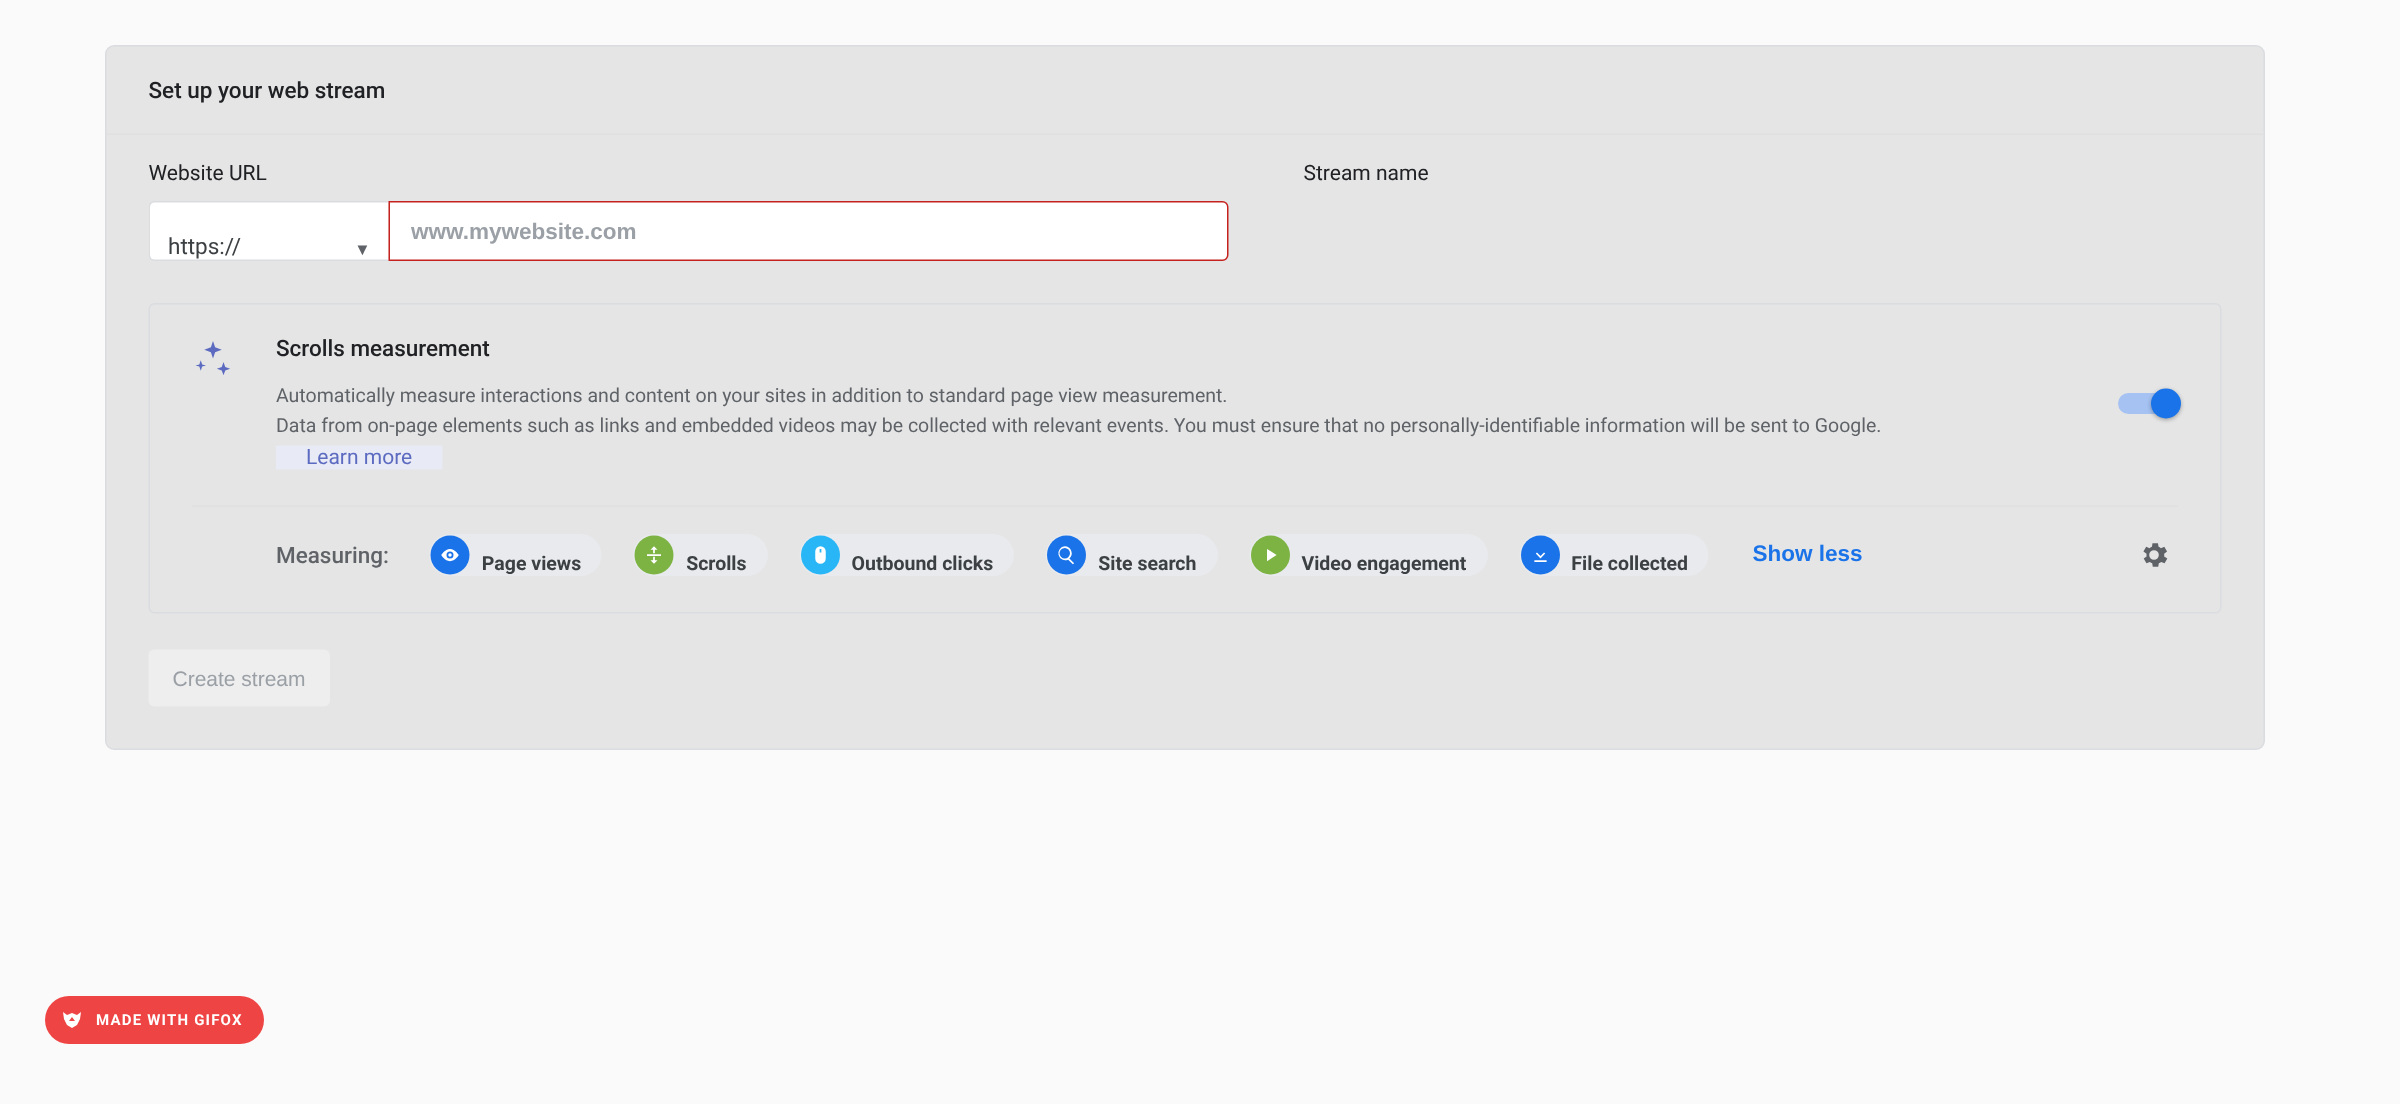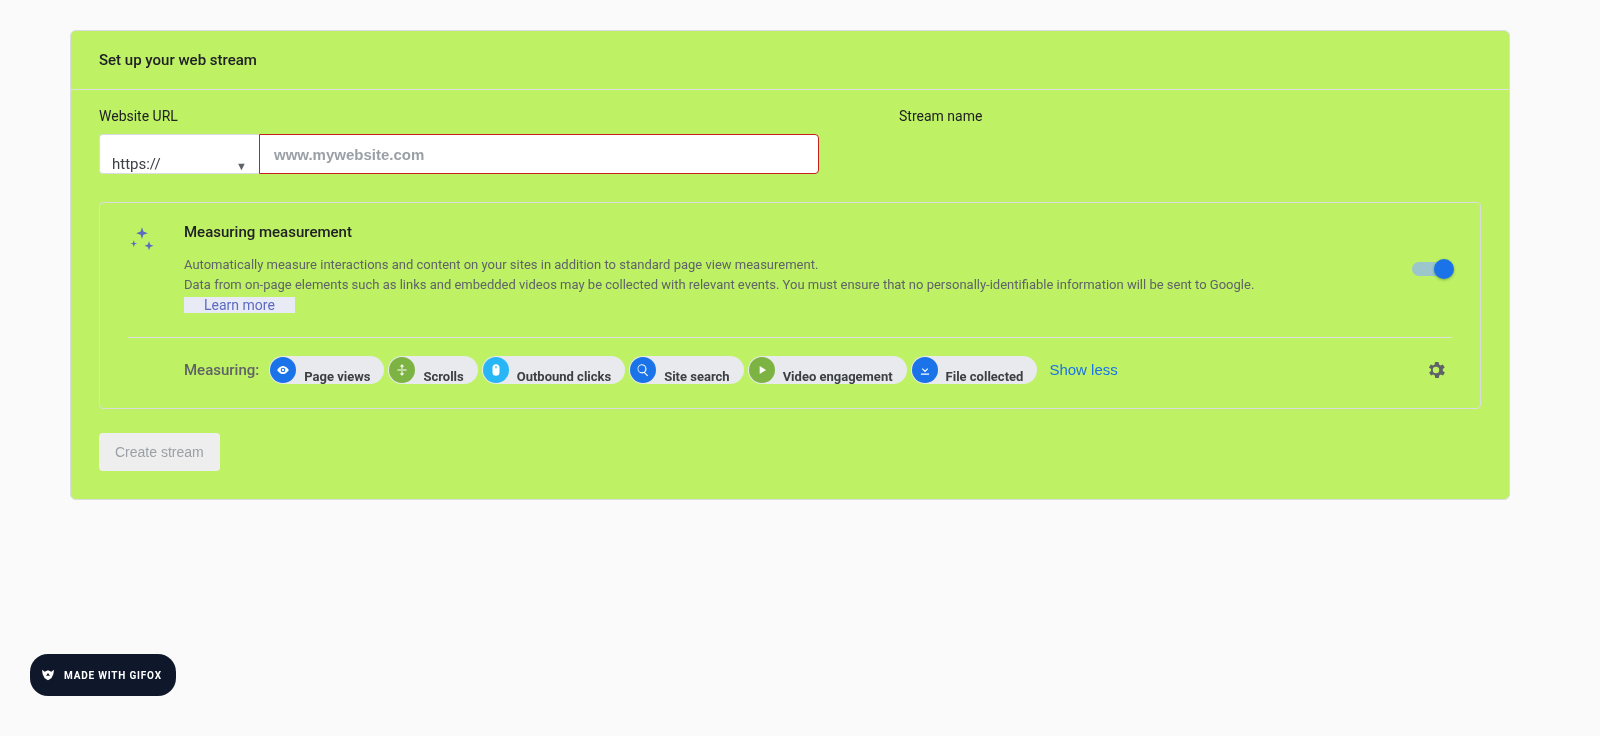--- a/index.html
+++ b/index.html
@@ -7,33 +7,33 @@
   body {
     font-family: Roboto, "Helvetica Neue", Arial, sans-serif;
     background: #fafafa;
     color: #202124;
     font-size: 14px;
   }
   .card {
     margin: 30px 90px 0 70px;
     border: 1px solid #dadce0;
     border-radius: 6px;
-    background: #bef264;
+    background: #e5e5e5;
   }
   .card-header {
     padding: 20px 28px;
     border-bottom: 1px solid #e0e0e0;
     font-size: 15px;
     font-weight: 500;
     color: #202124;
   }
   .form-row {
     display: flex;
     padding: 18px 28px 28px 28px;
-    gap: 80px;
+    gap: 50px;
   }
   .field-group { display: flex; flex-direction: column; }
   .field-group.url { flex: 0 0 720px; }
   .field-group.name { flex: 1; }
   .field-label {
     font-size: 14px;
     color: #202124;
     margin-bottom: 10px;
   }
   .url-inputs { display: flex; }
@@ -98,21 +98,21 @@
     background: #8ab4f8; border-radius: 7px;
     opacity: .7;
   }
   .toggle-knob {
     position: absolute; right: -2px; top: 0;
     width: 20px; height: 20px;
     background: #1a73e8; border-radius: 50%;
     box-shadow: 0 1px 3px rgba(0,0,0,.3);
   }
   .divider { border: none; border-top: 1px solid #e0e0e0; margin: 20px 0 18px 0; }
-  .measuring-row { display: flex; align-items: center; flex-wrap: wrap; gap: 4px; padding-left: 56px; position: relative; }
+  .measuring-row { display: flex; align-items: center; flex-wrap: wrap; gap: 21px; padding-left: 56px; position: relative; }
   .measuring-label { font-size: 15px; font-weight: 500; color: #5f6368; margin-right: 6px; }
   .chip {
     display: inline-flex; align-items: flex-end;
     background: #e8eaed;
     border-radius: 14px;
     height: 28px;
     padding-right: 14px;
     font-size: 13px; font-weight: 700;
     color: #3c4043;
   }
@@ -120,44 +120,44 @@
     width: 26px; height: 26px; border-radius: 50%;
     margin: 1px 8px 1px 1px;
     display: inline-flex; align-items: center; justify-content: center;
     color: #fff;
   }
   .ci-blue   { background: #1a73e8; }
   .ci-green  { background: #7cb342; }
   .ci-cyan   { background: #29b6f6; }
   .ci-blue2  { background: #1a73e8; }
   .show-less {
-    color: #1a73e8; font-size: 15px; font-weight: 400;
+    color: #1a73e8; font-size: 15px; font-weight: 700;
     cursor: pointer; margin-left: 8px;
     background: none; border: none;
   }
   .gear-btn {
     position: absolute; right: 0; top: -2px;
     width: 32px; height: 32px;
     background: none; border: none; cursor: pointer;
     color: #5f6368;
     display: flex; align-items: center; justify-content: center;
   }
   .create-btn {
     margin: 0 0 28px 28px;
     height: 38px; padding: 0 16px;
     background: #eeeeee; color: #9aa0a6;
     border: none; border-radius: 4px;
     font-size: 14px; font-weight: 500;
     cursor: not-allowed;
   }
   .badge {
     position: fixed; left: 30px; bottom: 40px;
-    background: #0f172a; color: #fff;
+    background: #ef4444; color: #fff;
     border-radius: 18px;
-    height: 42px; padding: 0 14px 0 10px;
+    height: 32px; padding: 0 14px 0 10px;
     display: flex; align-items: center; gap: 8px;
     font-size: 10px; font-weight: 700; letter-spacing: .08em;
   }
   svg { display: block; }
 </style>
 </head>
 <body>
 
 <div class="card">
   <div class="card-header">Set up your web stream</div>
@@ -182,21 +182,21 @@
   <div class="enhanced-panel">
     <div class="panel-top">
       <div class="sparkle-wrap">
         <span>
           <svg width="28" height="28" viewBox="0 0 24 24" fill="#5c6bc0">
             <path d="M12 2l1.2 3.6L17 7l-3.8 1.4L12 12l-1.2-3.6L7 7l3.8-1.4L12 2zM5 13l.8 2.4L8 16l-2.2.6L5 19l-.8-2.4L2 16l2.2-.6L5 13zM18 14l1 2.8 2.8 1-2.8 1-1 2.8-1-2.8-2.8-1 2.8-1 1-2.8z"></path>
           </svg>
         </span>
       </div>
       <div class="panel-body">
-        <div class="panel-title">Measuring measurement</div>
+        <div class="panel-title">Scrolls measurement</div>
         <div class="panel-desc">
           <span class="bold">Automatically measure interactions and content on your sites in addition to standard page view measurement.</span><br>
           <span>Data from on-page elements such as links and embedded videos may be collected with relevant events. You must ensure that no personally-identifiable information will be sent to Google. </span><a href="#" class="learn-more">Learn more</a>
         </div>
       </div>
     </div>
 
     <div class="toggle">
       <div class="toggle-track"></div>
       <div class="toggle-knob"></div>

